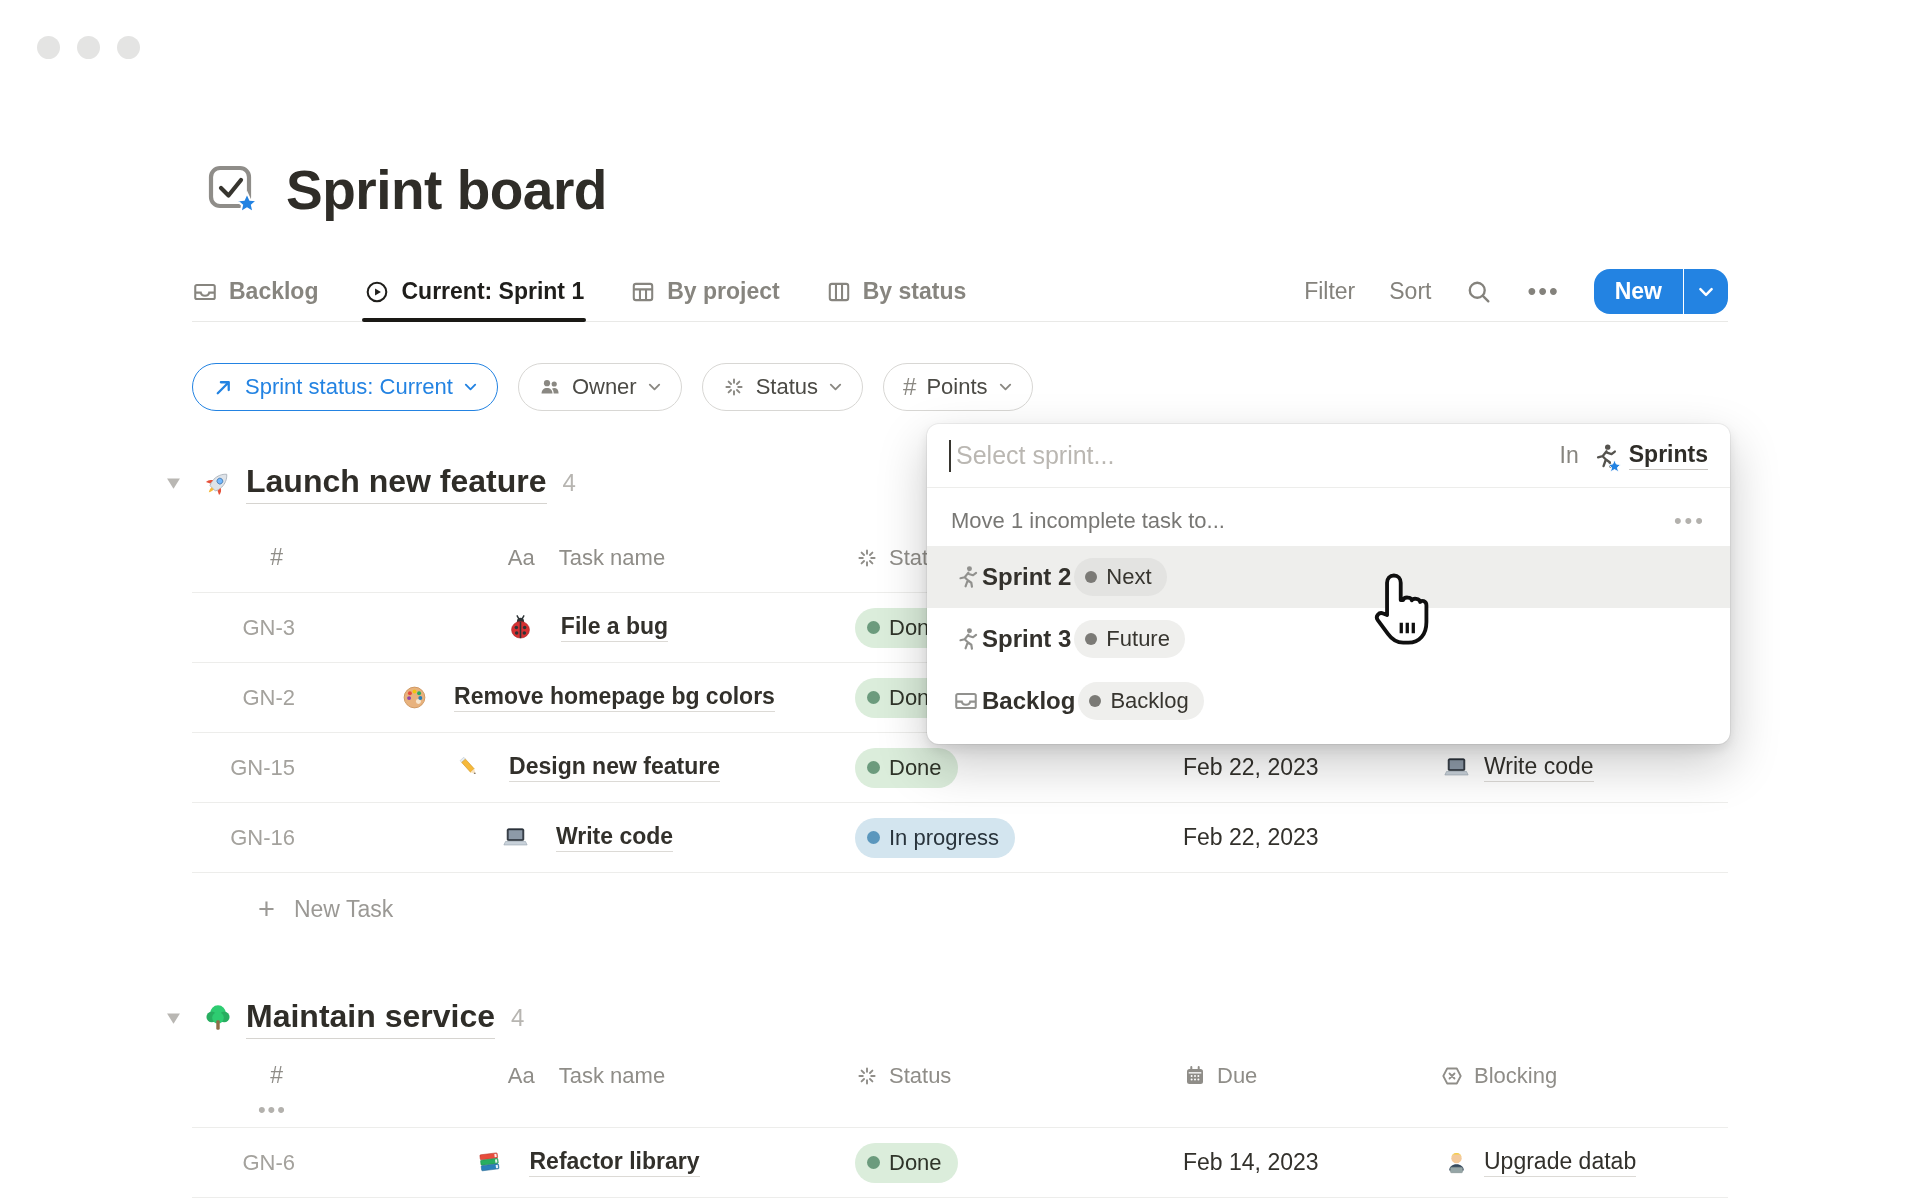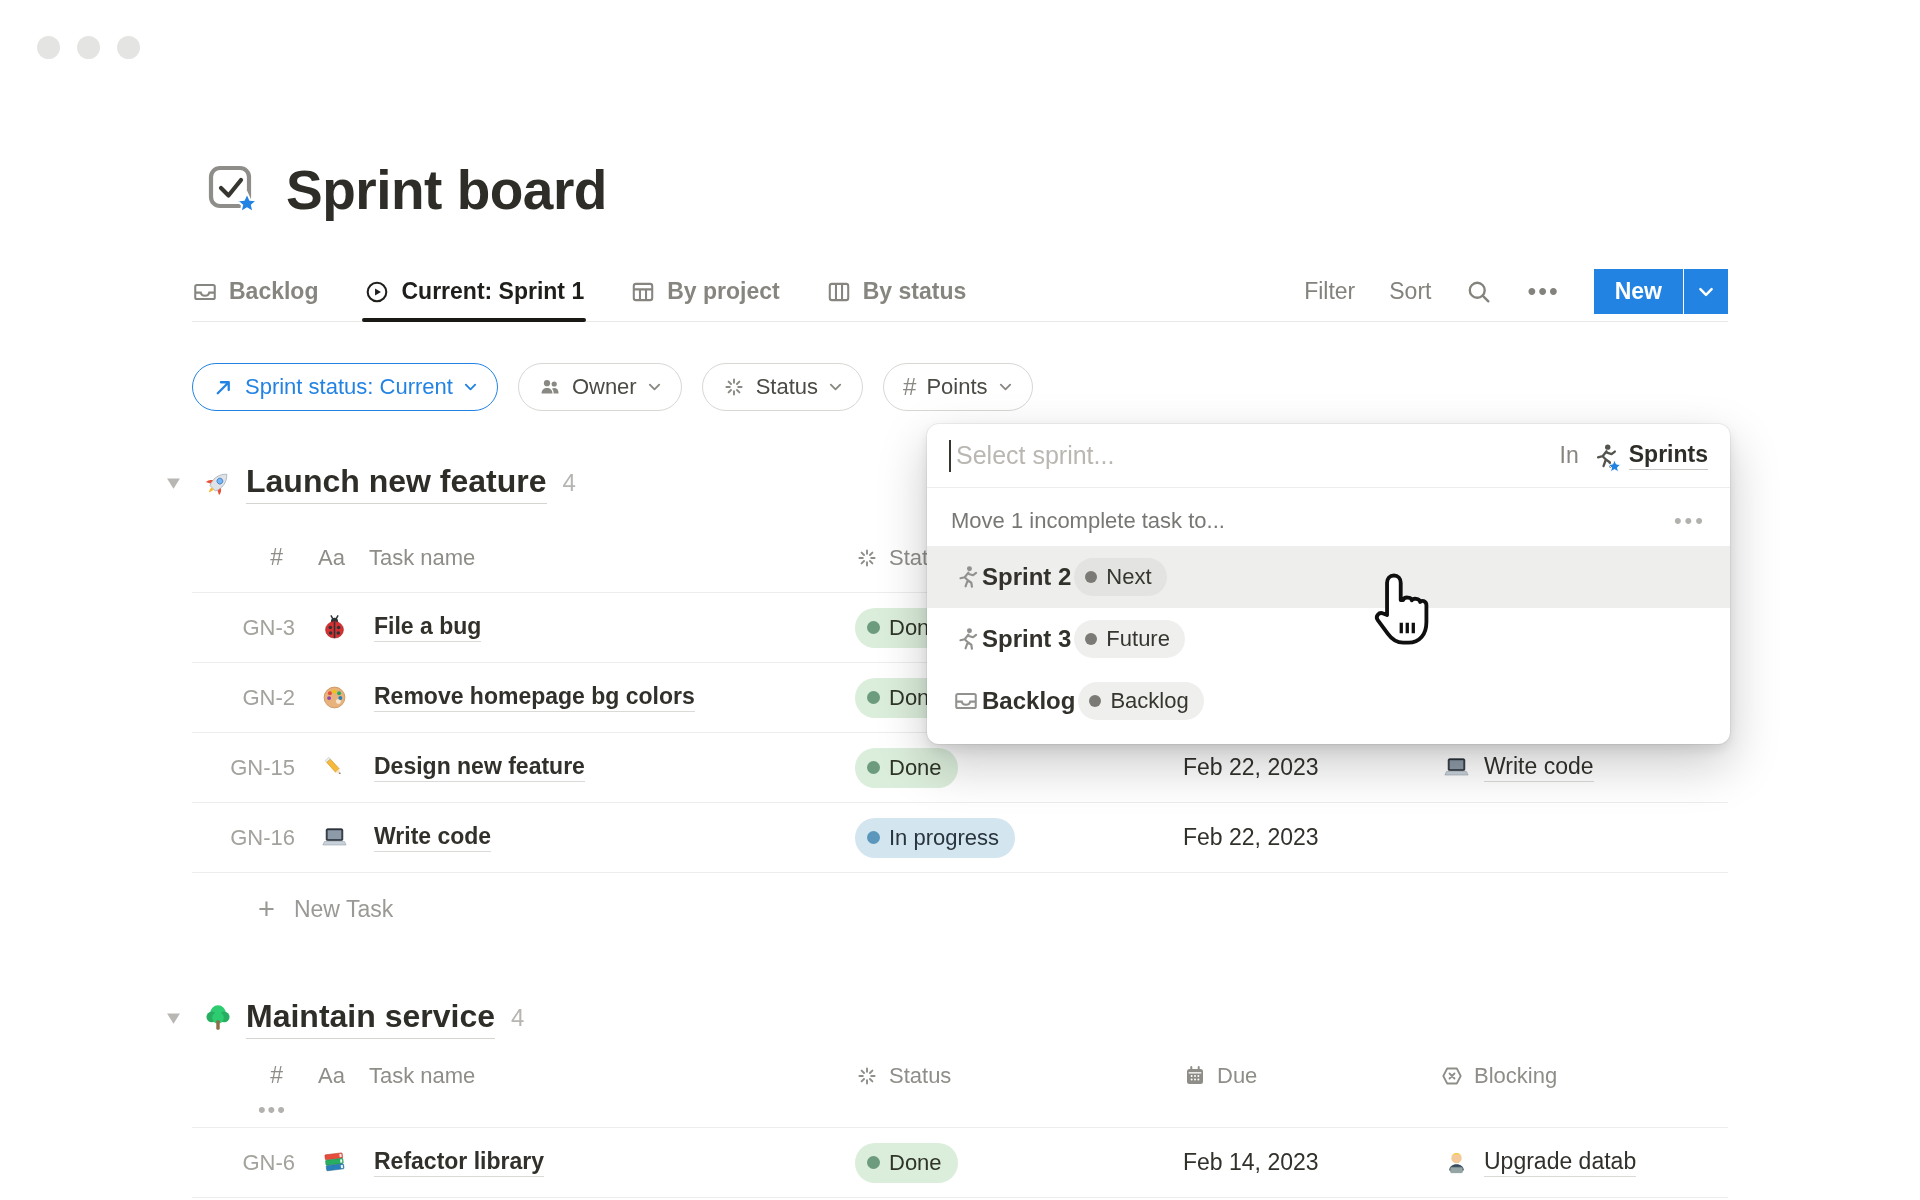--- a/index.html
+++ b/index.html
@@ -26,21 +26,21 @@
   .tab { position:relative; height:100%; display:flex; align-items:center; gap:11px;
          font-size:23px; font-weight:600; color:#87857f; cursor:pointer; white-space:nowrap; }
   .tab svg { color:#87857f; }
   .tab.active { color:#1f1e1b; }
   .tab.active svg { color:#1f1e1b; }
   .tab.active::after { content:""; position:absolute; left:-2px; right:-2px; bottom:-1px; height:4px; background:#1a1915; border-radius:2px; }
 
   .toolbar { margin-left:auto; display:flex; align-items:center; gap:34px; }
   .tool-txt { font-size:23px; color:#84827c; font-weight:500; cursor:pointer; }
   .tool-ellipsis { font-size:25px; color:#84827c; letter-spacing:2px; cursor:pointer; }
-  .new-btn { display:flex; align-items:stretch; height:45px; border-radius:0; overflow:hidden; cursor:pointer; }
+  .new-btn { display:flex; align-items:stretch; height:45px; border-radius:16px; overflow:hidden; cursor:pointer; }
   .new-main { background:#2383e2; color:#fff; font-size:23px; font-weight:600; display:flex; align-items:center; padding:0 21px; }
   .new-split { width:1px; background:rgba(255,255,255,.45); }
   .new-chev { background:#2383e2; width:44px; display:flex; align-items:center; justify-content:center; }
 
   
   .filter-row { margin-top:38px; height:54px; display:flex; align-items:center; }
   .chips { display:flex; gap:20px; align-items:center; }
   .chip { height:48px; border:1.5px solid #d8d7d4; border-radius:25px; background:#fff;
           display:flex; align-items:center; gap:10px; padding:0 19px;
           font-size:22px; font-weight:500; color:#4b4a45; cursor:pointer; white-space:nowrap; }
@@ -60,21 +60,21 @@
   .g-emoji { width:36px; margin-right:10px; display:flex; justify-content:center; flex:0 0 auto; }
   .g-name { font-size:32px; font-weight:600; color:#2f2d28; border-bottom:1.5px solid #d6d4d0; padding-bottom:3px; cursor:pointer; }
   .g-count { margin-left:16px; font-size:24px; color:#b7b5b1; font-weight:500; }
 
   .thead, .trow { display:grid; grid-template-columns:103px 560px 328px 257px 1fr; align-items:center; }
   .thead { height:70px; border-bottom:1px solid #ededeb; color:#8f8d88; font-size:22px; }
   .trow  { height:70px; border-bottom:1px solid #ededeb; font-size:23px; }
   .c-id { text-align:right; }
   .h-hash { padding-right:12px; font-size:23px; }
   .row-id { color:#a4a29d; font-size:22px; }
-  .c-task { padding-left:23px; display:flex; align-items:center; gap:24px; overflow:hidden; white-space:nowrap; }
+  .c-task { padding-left:23px; display:flex; align-items:center; gap:24px; overflow:hidden; white-space:nowrap;justify-content:center; }
   .h-aa { font-size:22px; }
   .t-emoji { width:32px; display:flex; justify-content:center; flex:0 0 auto; }
   .task-name { font-weight:600; color:#32302b; border-bottom:1.5px solid #dcdad6; padding-bottom:1px; cursor:pointer; }
   .c-status, .c-due, .c-block { display:flex; align-items:center; gap:10px; overflow:hidden; white-space:nowrap; }
   .c-block .t-emoji { margin-right:2px; }
   .c-more { justify-self:end; padding-right:8px; color:#b3b1ad; font-size:22px; letter-spacing:2px; cursor:pointer; }
   .due-txt { color:#32302b; }
   .block-name { color:#32302b; border-bottom:1.5px solid #dcdad6; padding-bottom:1px; cursor:pointer; }
 
   .pill { height:40px; border-radius:20px; display:inline-flex; align-items:center; gap:9px;

